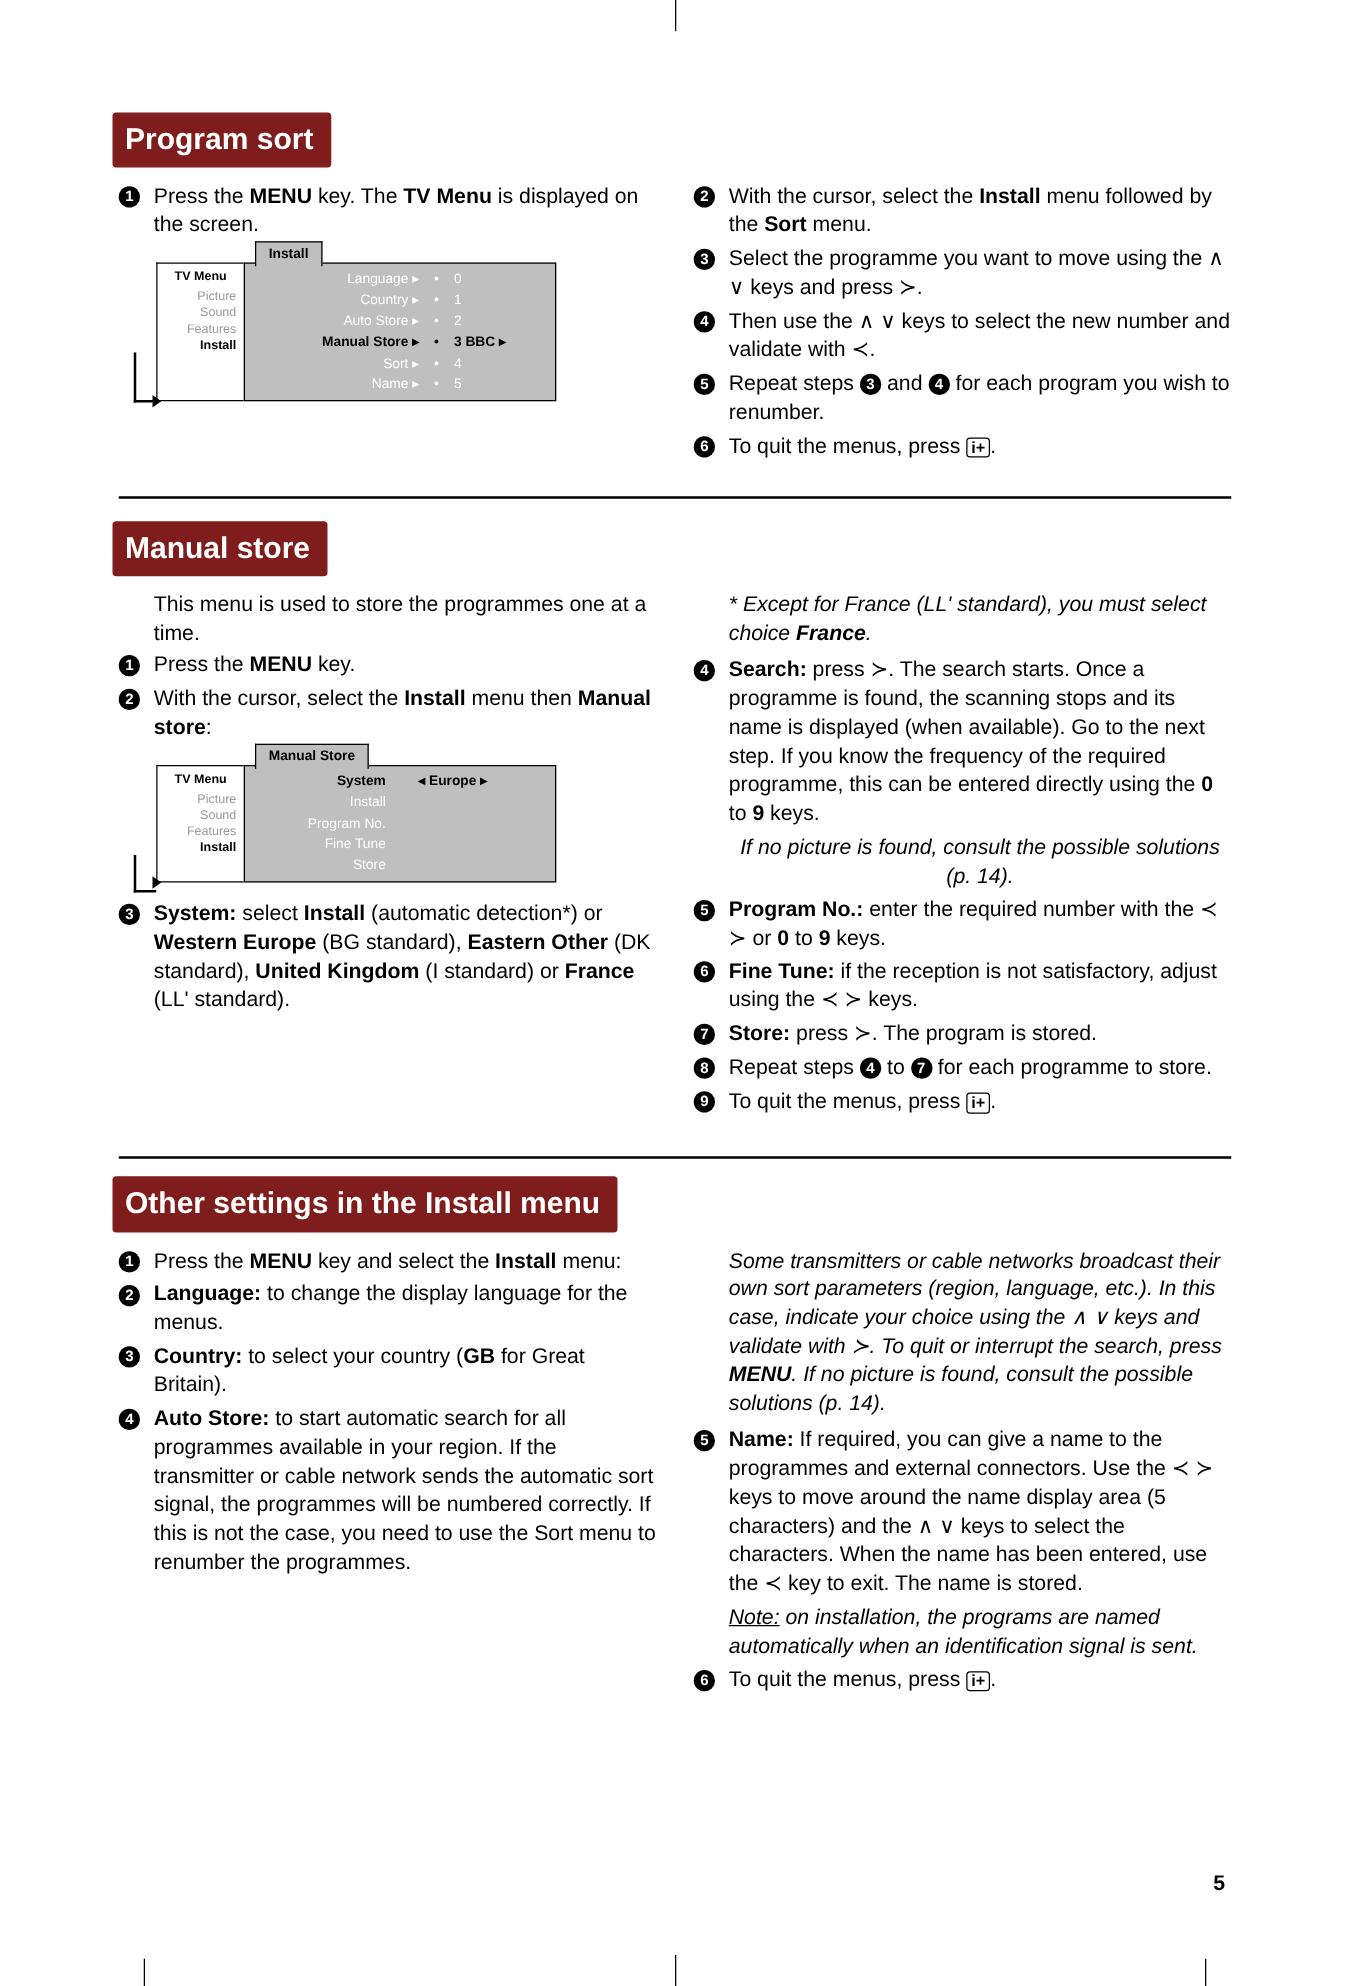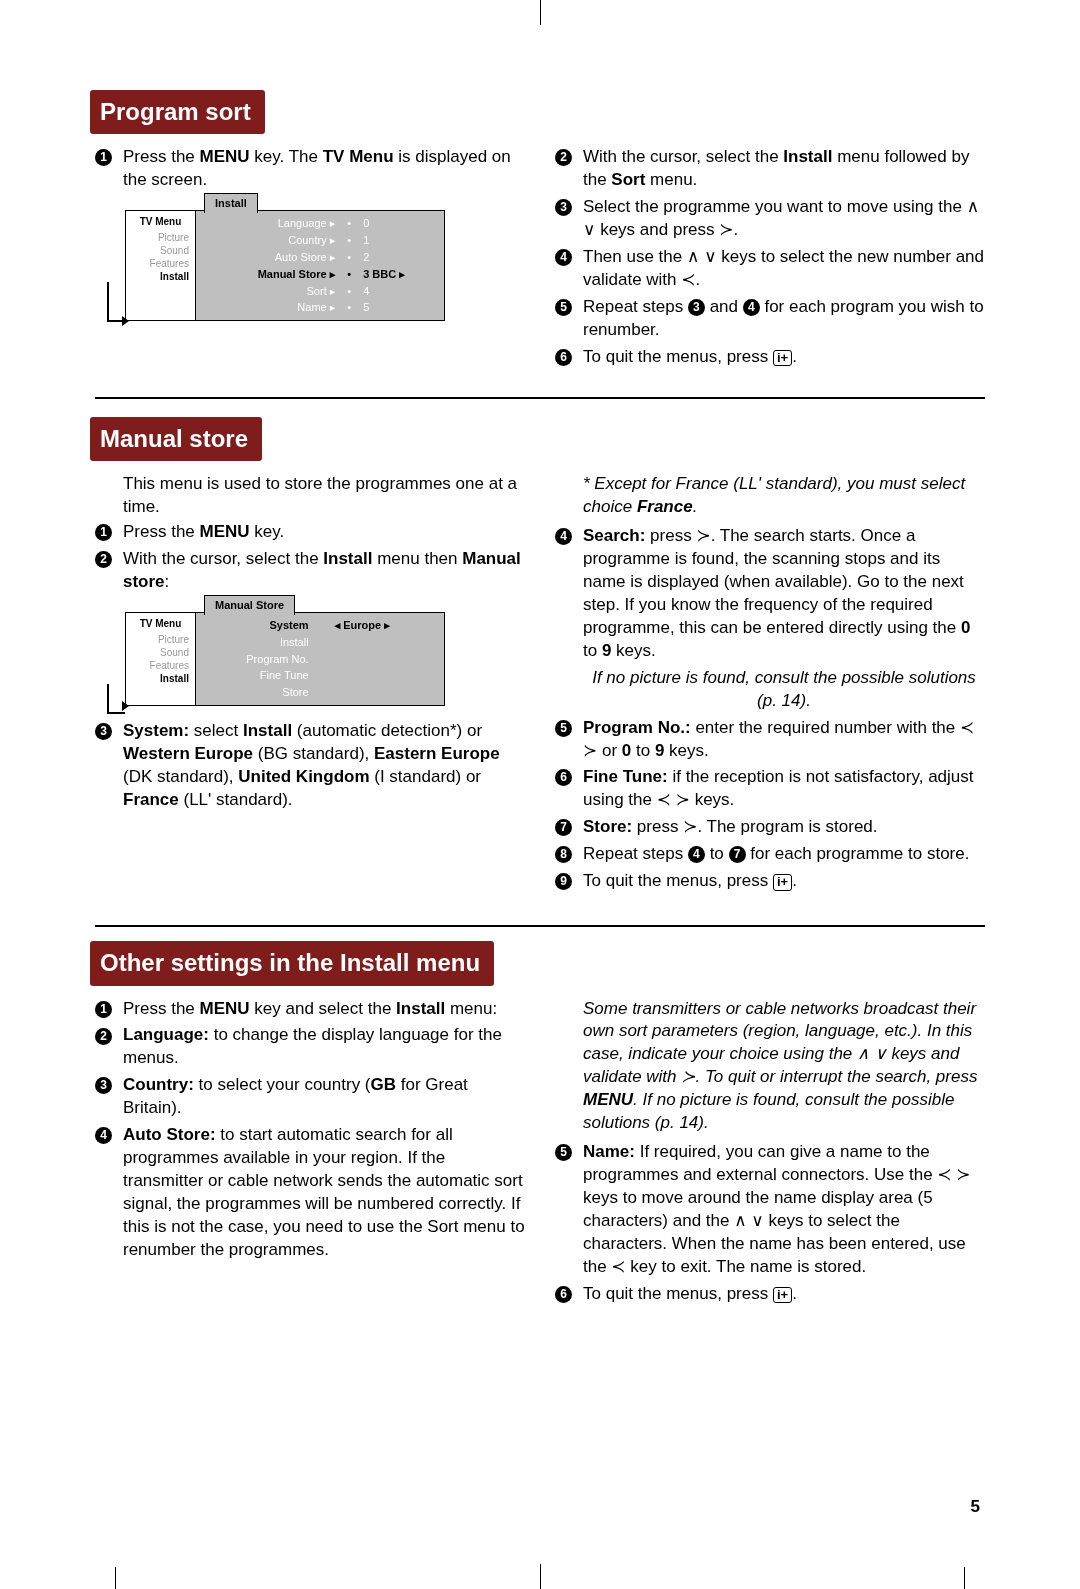--- a/index.html
+++ b/index.html
@@ -269,21 +269,21 @@
                 </tbody>
               </table>
           </div>
         </div>
         <div class="link-arrow" style="left:-18px; top:72px; width:18px; height:30px;"></div>
         <div style="position:absolute; left:-3px; bottom:-5px; width:0;height:0;border-top:5px solid transparent;border-bottom:5px solid transparent;border-left:7px solid #000;"></div>
       </div>
     </div>
     <div class="step" style="margin-top:10px;">
         <div class="num"><span class="num-circle">3</span></div>
-        <div class="txt" id="ms-s3"><b>System:</b> select <b>Install</b> (automatic detection*) or <b>Western Europe</b> (BG standard), <b>Eastern Europe</b> (DK standard), <b>United Kingdom</b> (I standard) or <b>France</b> (LL' standard).</div>
+        <div class="txt" id="ms-s3"><b>System:</b> select <b>Install</b> (automatic detection*) or <b>Western Europe</b> (BG standard), <b>Eastern Other</b> (DK standard), <b>United Kingdom</b> (I standard) or <b>France</b> (LL' standard).</div>
       </div>
   </div>
   <div class="col">
     <div style="padding-left:28px; font-style:italic; margin-bottom:6px;" id="ms-star">* Except for France (LL' standard), you must select choice <b>France</b>.</div>
     <div class="step">
         <div class="num"><span class="num-circle">4</span></div>
         <div class="txt" id="ms-s4"><b>Search:</b> press ≻. The search starts. Once a programme is found, the scanning stops and its name is displayed (when available). Go to the next step. If you know the frequency of the required programme, this can be entered directly using the <b>0</b> to <b>9</b> keys.</div>
       </div>
     <div style="padding-left:28px; font-style:italic; margin-bottom:4px;text-align:center;">If no picture is found, consult the possible solutions (p. 14).</div>
     <div class="step">
@@ -331,20 +331,21 @@
         <div class="num"><span class="num-circle">4</span></div>
         <div class="txt" id="ot-s4"><b>Auto Store:</b> to start automatic search for all programmes available in your region. If the transmitter or cable network sends the automatic sort signal, the programmes will be numbered correctly. If this is not the case, you need to use the Sort menu to renumber the programmes.</div>
       </div>
   </div>
   <div class="col">
     <div style="padding-left:28px; font-style:italic; margin-bottom:6px;" id="ot-ntop">Some transmitters or cable networks broadcast their own sort parameters (region, language, etc.). In this case, indicate your choice using the ∧ ∨ keys and validate with ≻. To quit or interrupt the search, press <b>MENU</b>. If no picture is found, consult the possible solutions (p. 14).</div>
     <div class="step">
         <div class="num"><span class="num-circle">5</span></div>
         <div class="txt" id="ot-s5"><b>Name:</b> If required, you can give a name to the programmes and external connectors. Use the ≺ ≻ keys to move around the name display area (5 characters) and the ∧ ∨ keys to select the characters. When the name has been entered, use the ≺ key to exit. The name is stored.</div>
       </div>
+    <div style="padding-left:28px; font-style:italic; margin-bottom:4px;" id="ot-n5"><u>Note:</u> on installation, the programs are named automatically when an identification signal is sent.</div>
     <div class="step">
         <div class="num"><span class="num-circle">6</span></div>
         <div class="txt" id="ot-s6">To quit the menus, press <span class="ibox">i+</span>.</div>
       </div>
   </div>
 </div>
 
 <div class="page-num">5</div>
 
 

